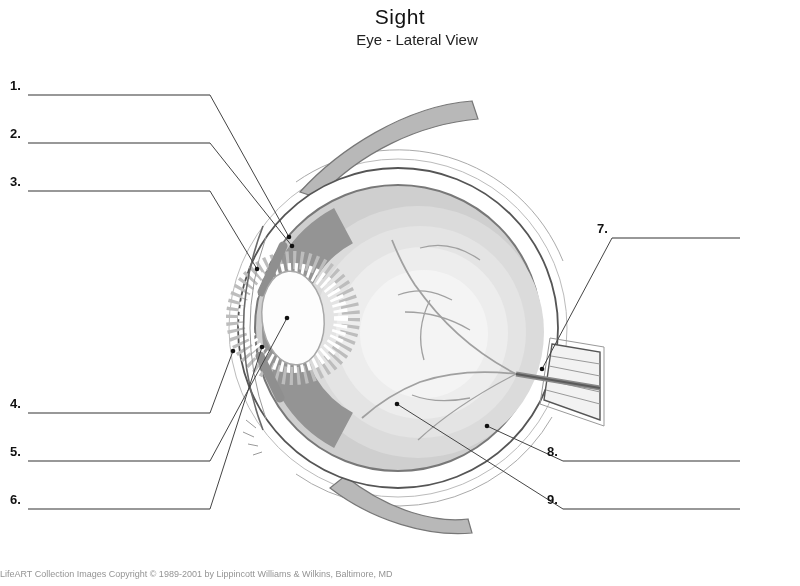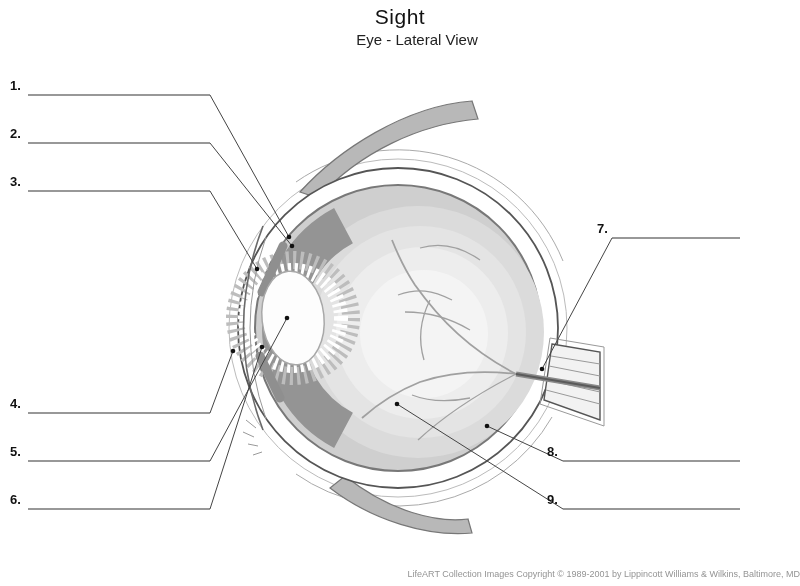--- a/index.html
+++ b/index.html
@@ -26,21 +26,21 @@
   .n2{left:10px;top:126px;}
   .n3{left:10px;top:174px;}
   .n4{left:10px;top:396px;}
   .n5{left:10px;top:444px;}
   .n6{left:10px;top:492px;}
   .n7{left:597px;top:221px;}
   .n8{left:547px;top:444px;}
   .n9{left:547px;top:492px;}
   .copyright{
     position:absolute;left:0;right:0;top:569px;
-    text-align:right;font-size:9px;color:#949494;
+    text-align:left;font-size:9px;color:#949494;
   }
 </style>
 </head>
 <body>
 
 <div id="canvas">
 
   <svg id="art" viewBox="0 0 800 586" xmlns="http://www.w3.org/2000/svg">
 
     <g fill="none" stroke="#aaaaaa" stroke-width="1">

